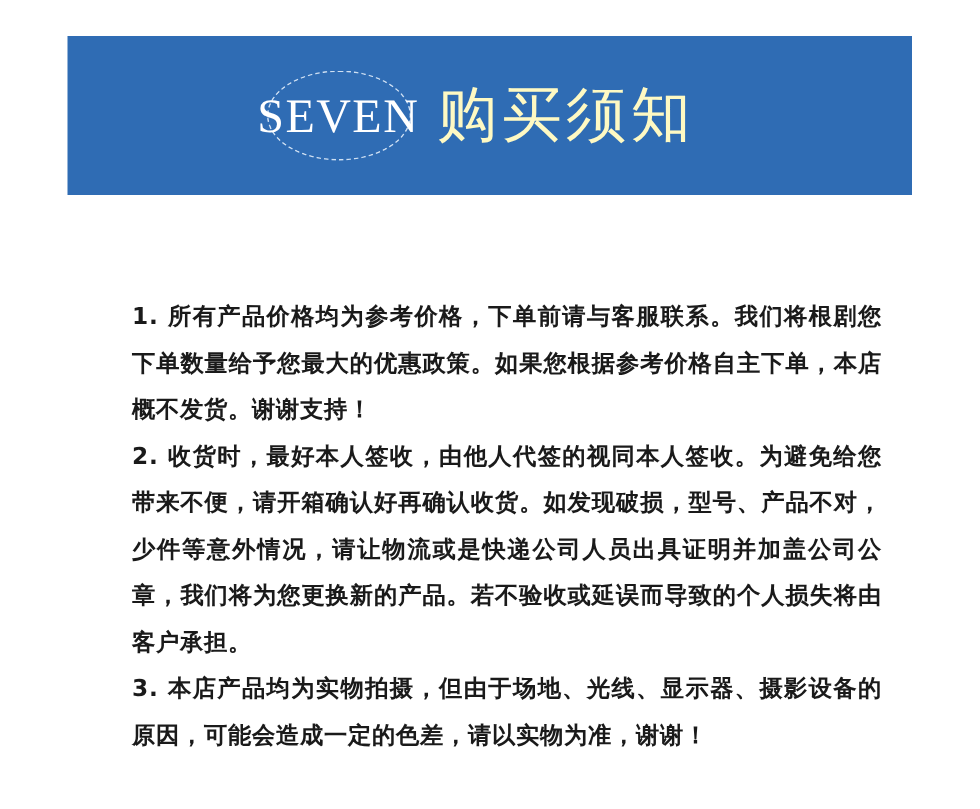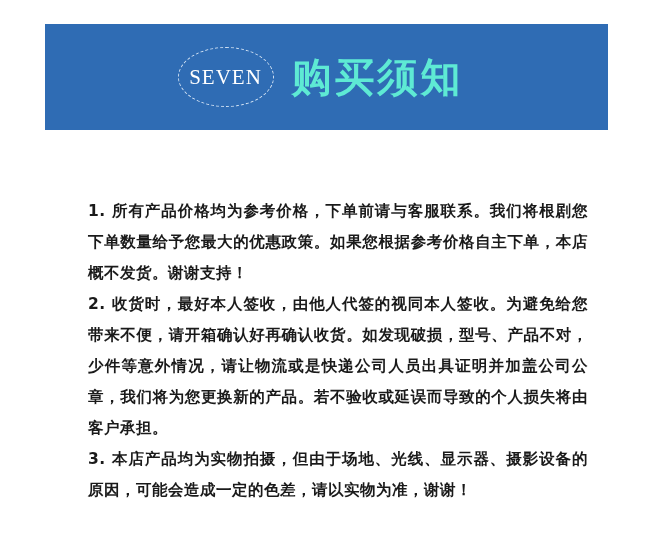--- a/index.html
+++ b/index.html
@@ -41,29 +41,29 @@
     height: 60px;
     border: 1.5px dashed #cfe0f3;
     border-radius: 50%;
     display: flex;
     align-items: center;
     justify-content: center;
     box-sizing: border-box;
   }
   .seal-text {
     color: #ffffff;
-    font-size: 21px;
+    font-size: 32px;
     letter-spacing: 1px;
     font-family: "Liberation Serif", serif;
     line-height: 1;
   }
   .banner-title {
-    color: #5eead4;
+    color: #fef9c3;
     font-size: 40px;
-    font-weight: bold;
+    font-weight: normal;
     letter-spacing: 3px;
     font-family: "DejaVu Sans", sans-serif;
     line-height: 1;
   }
   .body-text {
     position: absolute;
     left: 88px;
     top: 196px;
     width: 500px;
   }

